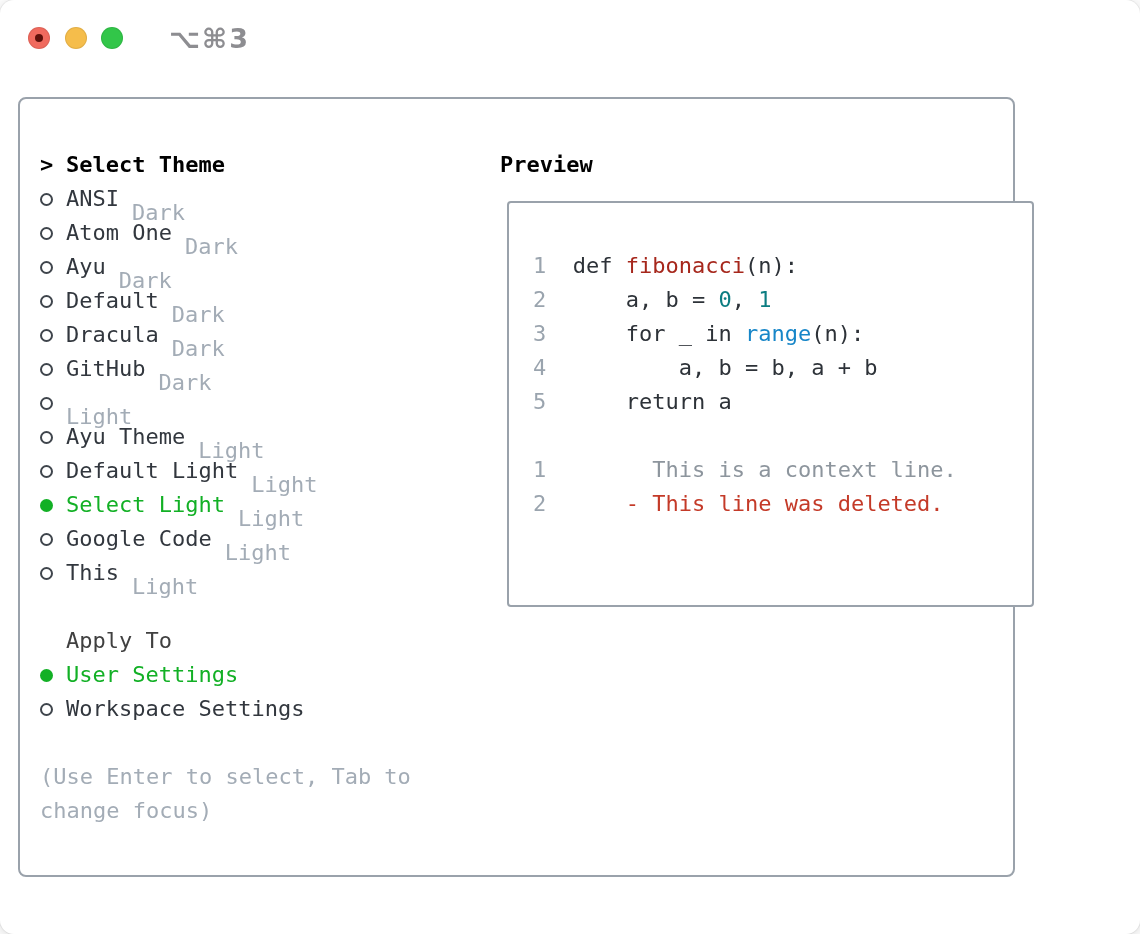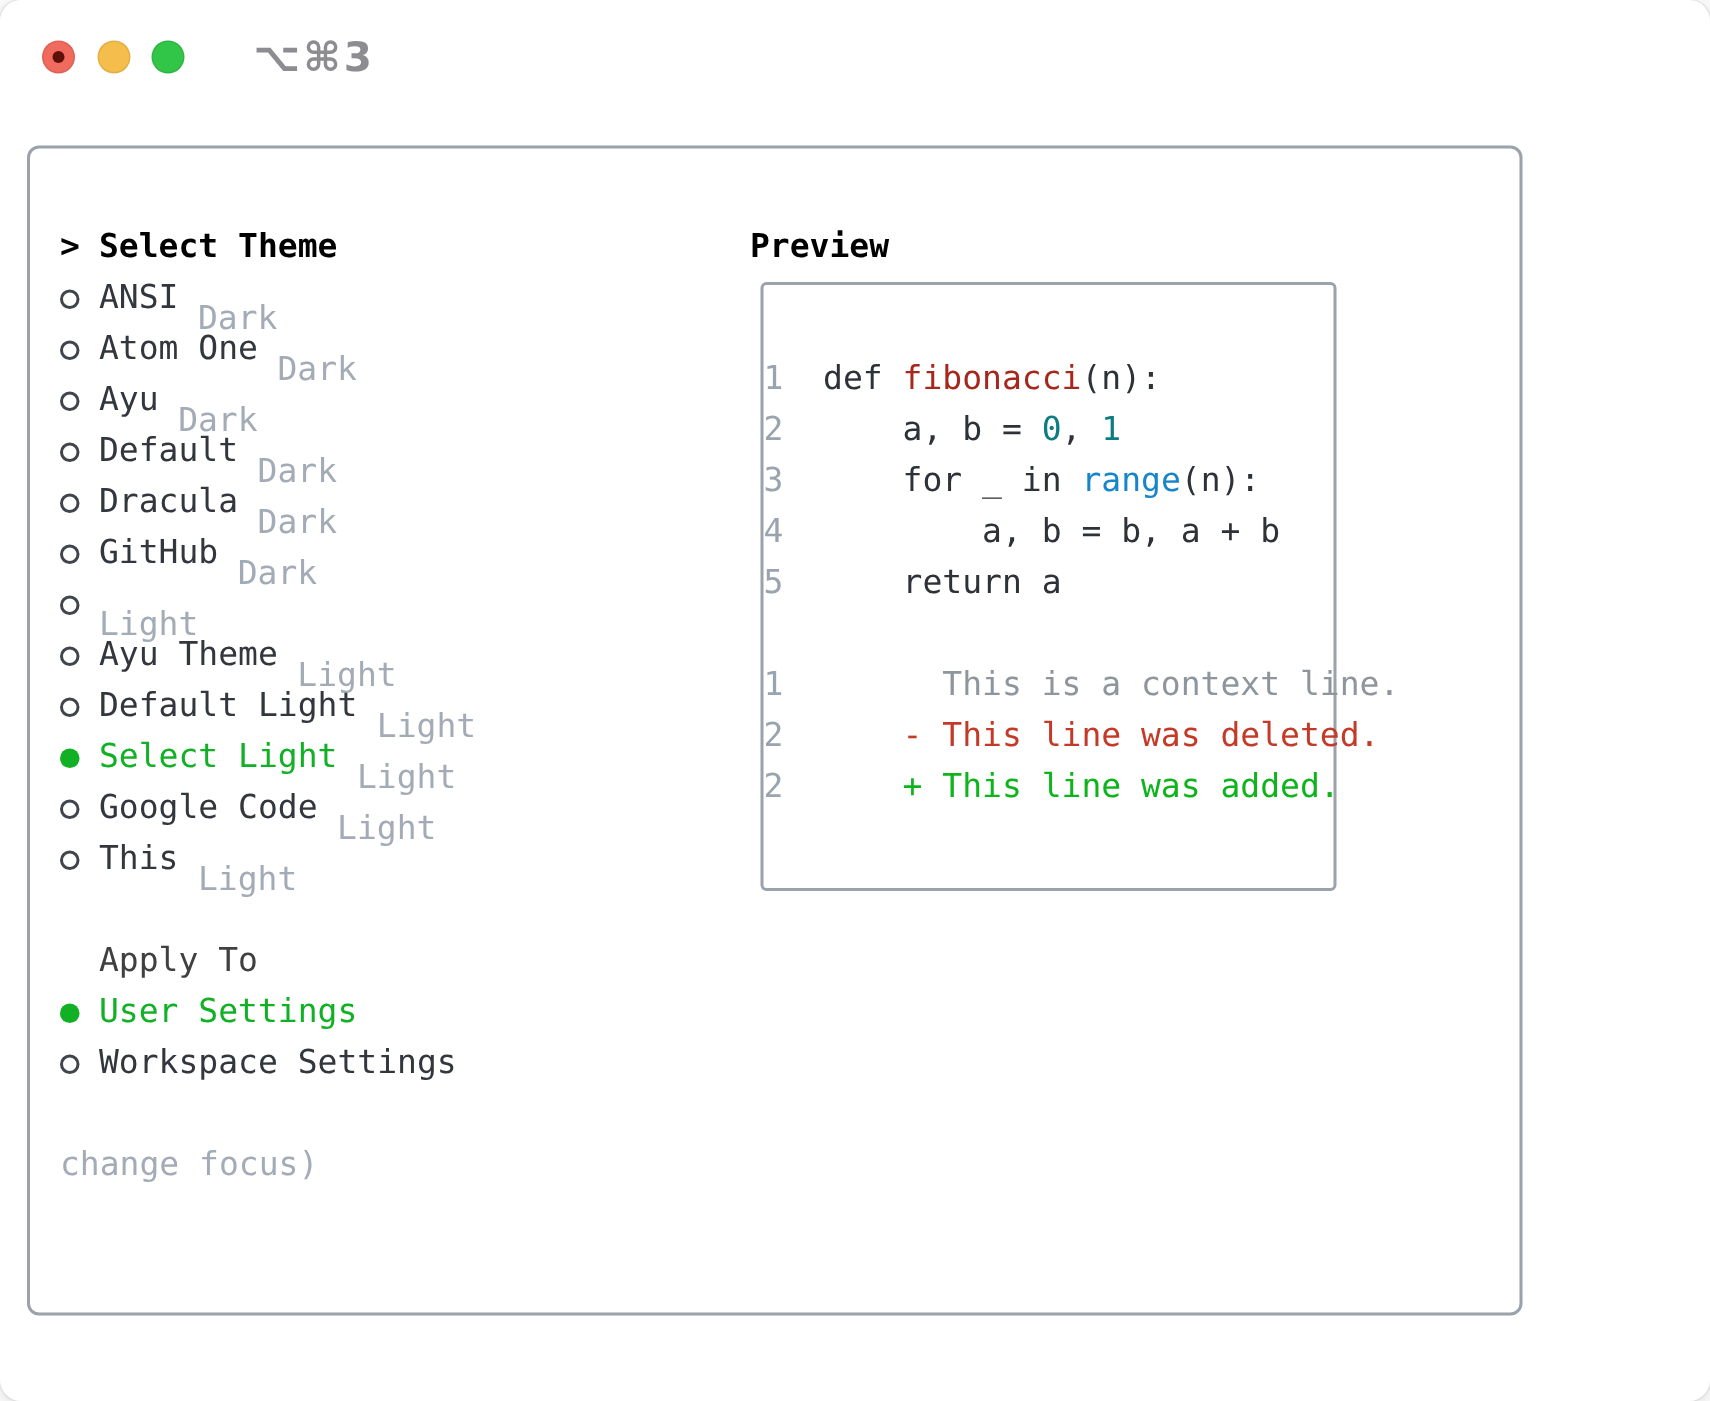--- a/index.html
+++ b/index.html
@@ -41,23 +41,23 @@
   .marker { width:26px; flex:none; display:flex; align-items:center; }
   .circ { width:13px; height:13px; border-radius:50%; border:2px solid #3f454c; }
   .circ.filled { border:none; background:var(--selection-green); }
   .nm { margin-right:13px;text-align:right; }
   .row.selected .nm { color:var(--selection-green); }
   .variant { color:var(--muted-gray);margin-top:28px; }
   .hint-line { height:34px; line-height:34px; font-size:22px; color:var(--muted-gray); white-space:pre; }
 
   
   .preview-box {
-    margin-top:6px; margin-left:7px; width:384px; height:406px;
+    margin-top:19px; margin-left:7px; width:527px; height:406px;
     border:2px solid var(--border-gray); border-radius:4px;
-    padding:46px 0 0 0; background:#fff;
+    padding:46px 0 0 24px; background:#fff;
   }
   .pl { height:34px; line-height:34px; font-size:22px; white-space:pre; }
   .pl-ln      { color:var(--line-number-gray); }
   .pl-code    { color:var(--code-dark); }
   .pl-fn      { color:var(--function-red); }
   .pl-num     { color:var(--number-teal); }
   .pl-builtin { color:var(--builtin-blue); }
   .pl-ctx     { color:var(--context-gray); }
   .pl-del     { color:var(--deleted-red); }
   .pl-add     { color:var(--added-green); }
@@ -105,35 +105,35 @@
       </div>
 
       <div id="apply-list">
           <div class="row selected"><span class="marker"><span class="circ filled"></span></span><span class="nm">User Settings</span></div>
           <div class="row"><span class="marker"><span class="circ"></span></span><span class="nm">Workspace Settings</span></div>
         </div>
 
       <div class="row"></div>
 
       <div>
+        <div class="hint-line">(Use Enter to select, Tab to</div>
         <div class="hint-line">change focus)</div>
       </div>
     </div>
 
     <div class="right-col">
       <div class="row">
         <span class="hdr">Preview</span>
       </div>
       <div class="preview-box" id="preview-box">
           <div class="pl"><span class="pl-ln">1</span><span class="pl-code">  def </span><span class="pl-fn">fibonacci</span><span class="pl-code">(n):</span></div>
           <div class="pl"><span class="pl-ln">2</span><span class="pl-code">      a, b = </span><span class="pl-num">0</span><span class="pl-code">, </span><span class="pl-num">1</span></div>
           <div class="pl"><span class="pl-ln">3</span><span class="pl-code">      for _ in </span><span class="pl-builtin">range</span><span class="pl-code">(n):</span></div>
           <div class="pl"><span class="pl-ln">4</span><span class="pl-code">          a, b = b, a + b</span></div>
           <div class="pl"><span class="pl-ln">5</span><span class="pl-code">      return a</span></div>
           <div class="pl"></div>
           <div class="pl"><span class="pl-ln">1</span><span class="pl-ctx">        This is a context line.</span></div>
           <div class="pl"><span class="pl-ln">2</span><span class="pl-del">      - This line was deleted.</span></div>
-          <div class="pl"><span class="pl-ln">2</span><span class="pl-add">      + This line was added.</span></div>
         </div>
     </div>
 
   </div>
 </div>
 
 </body></html>

